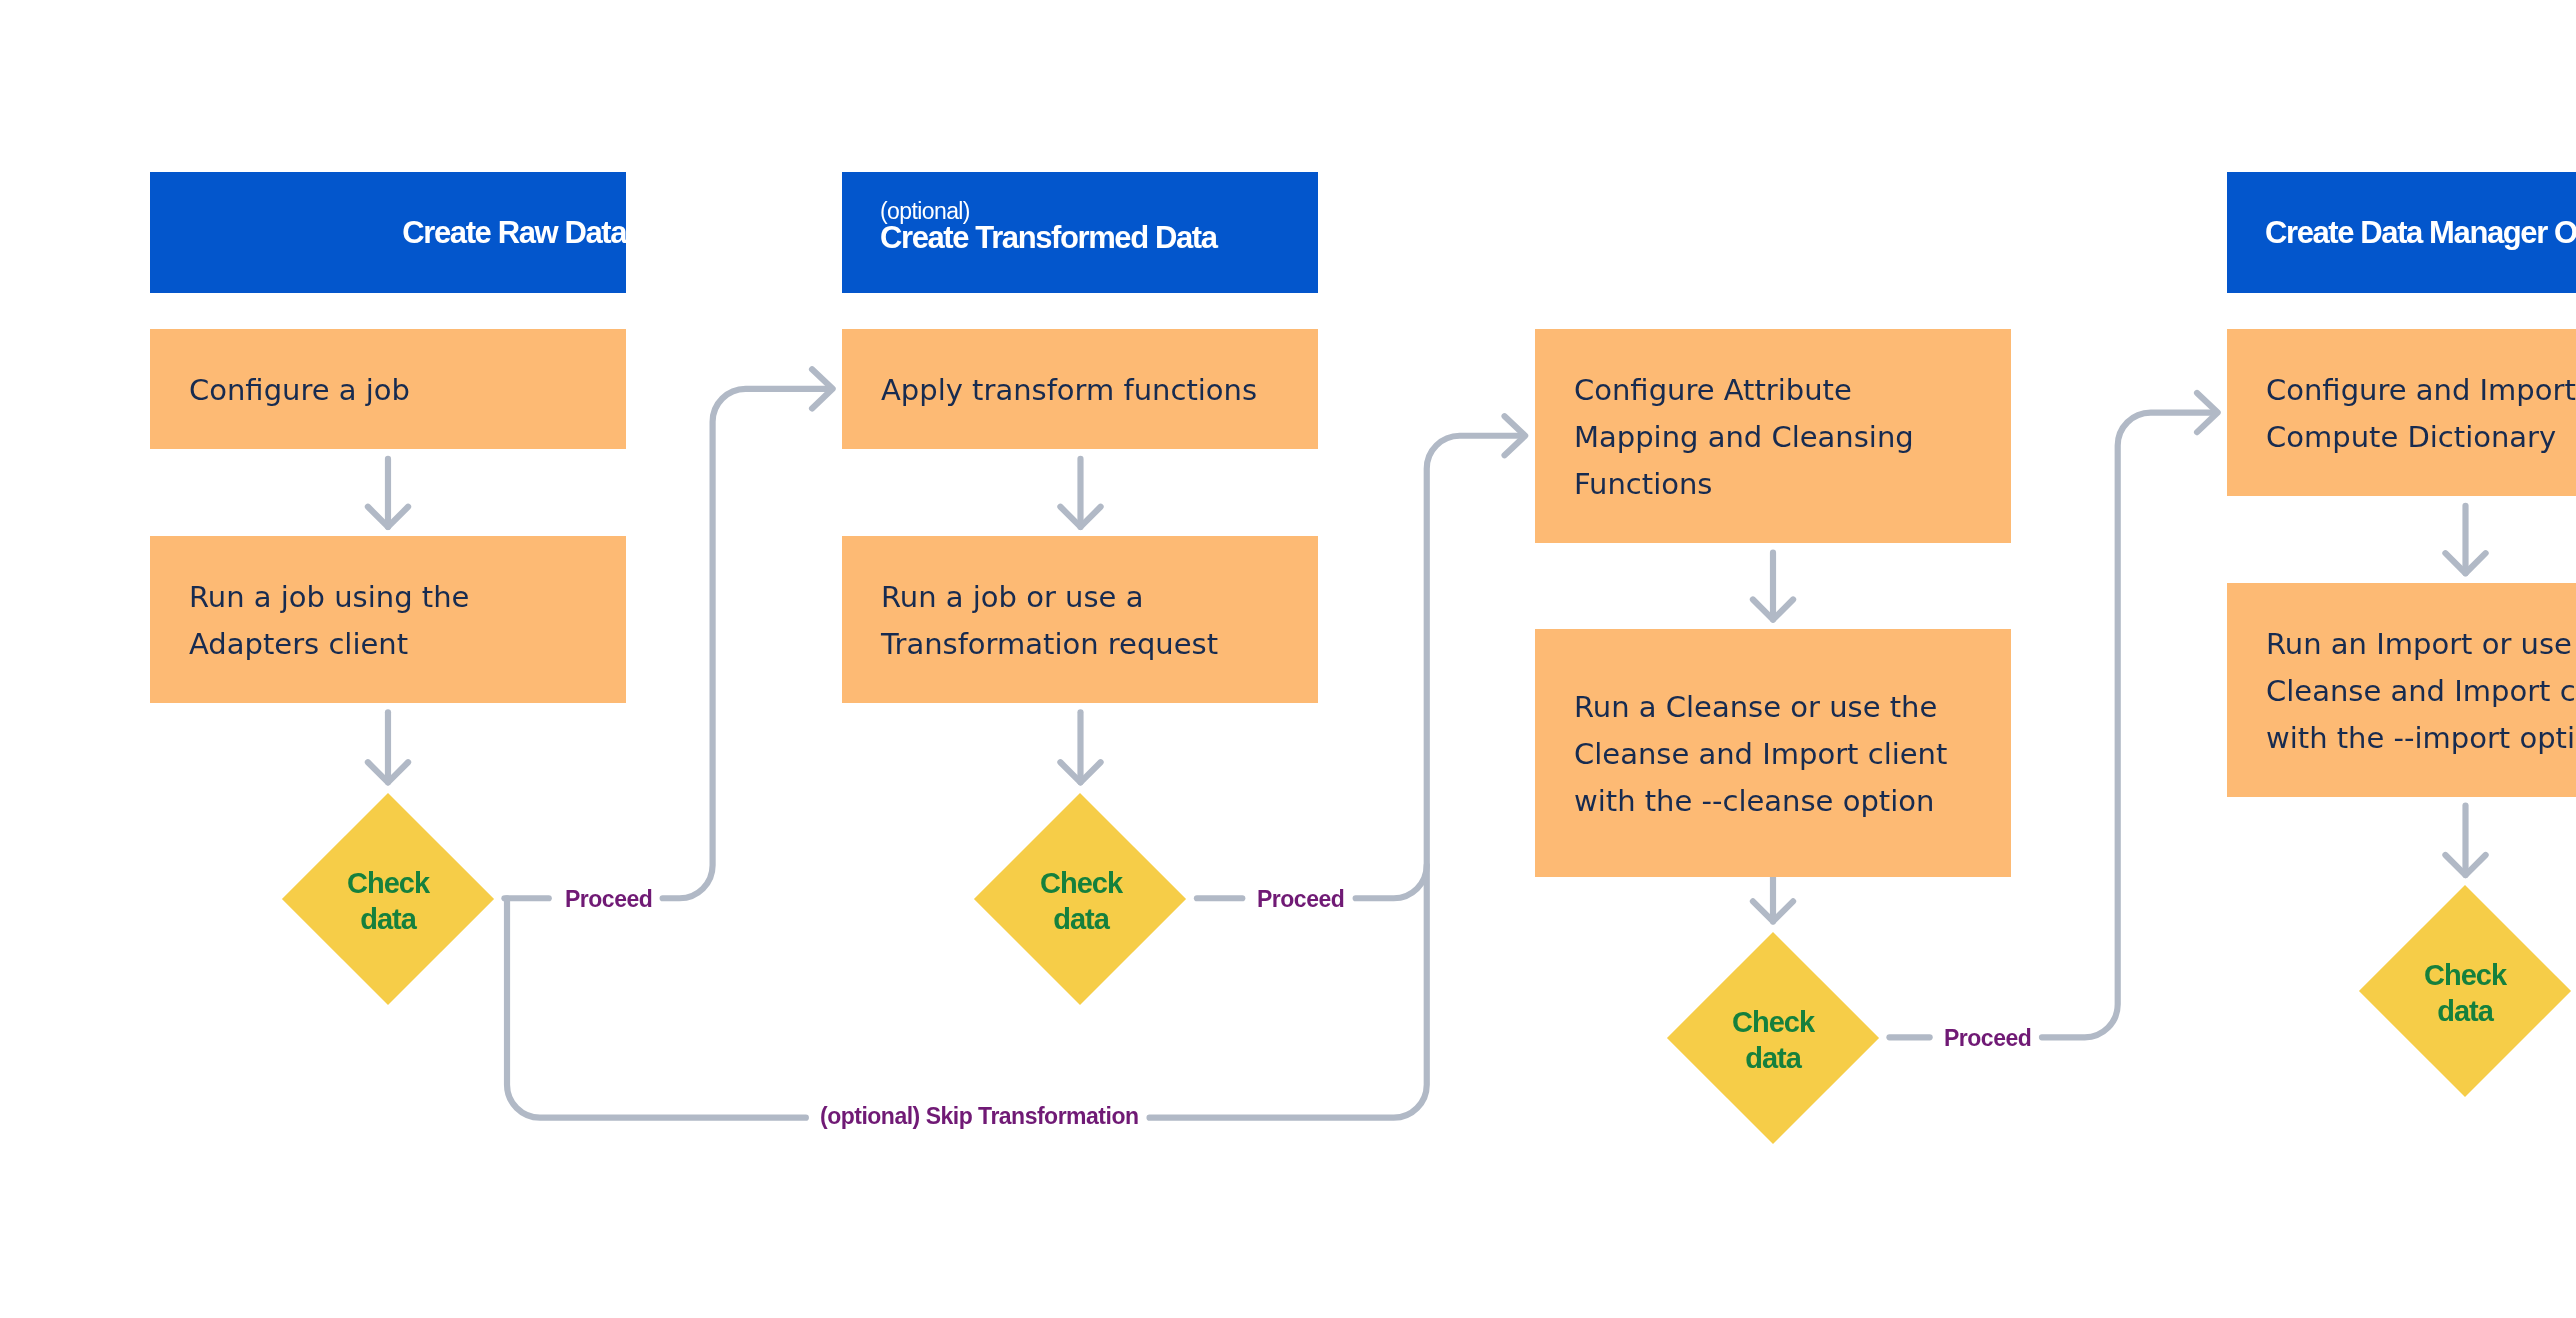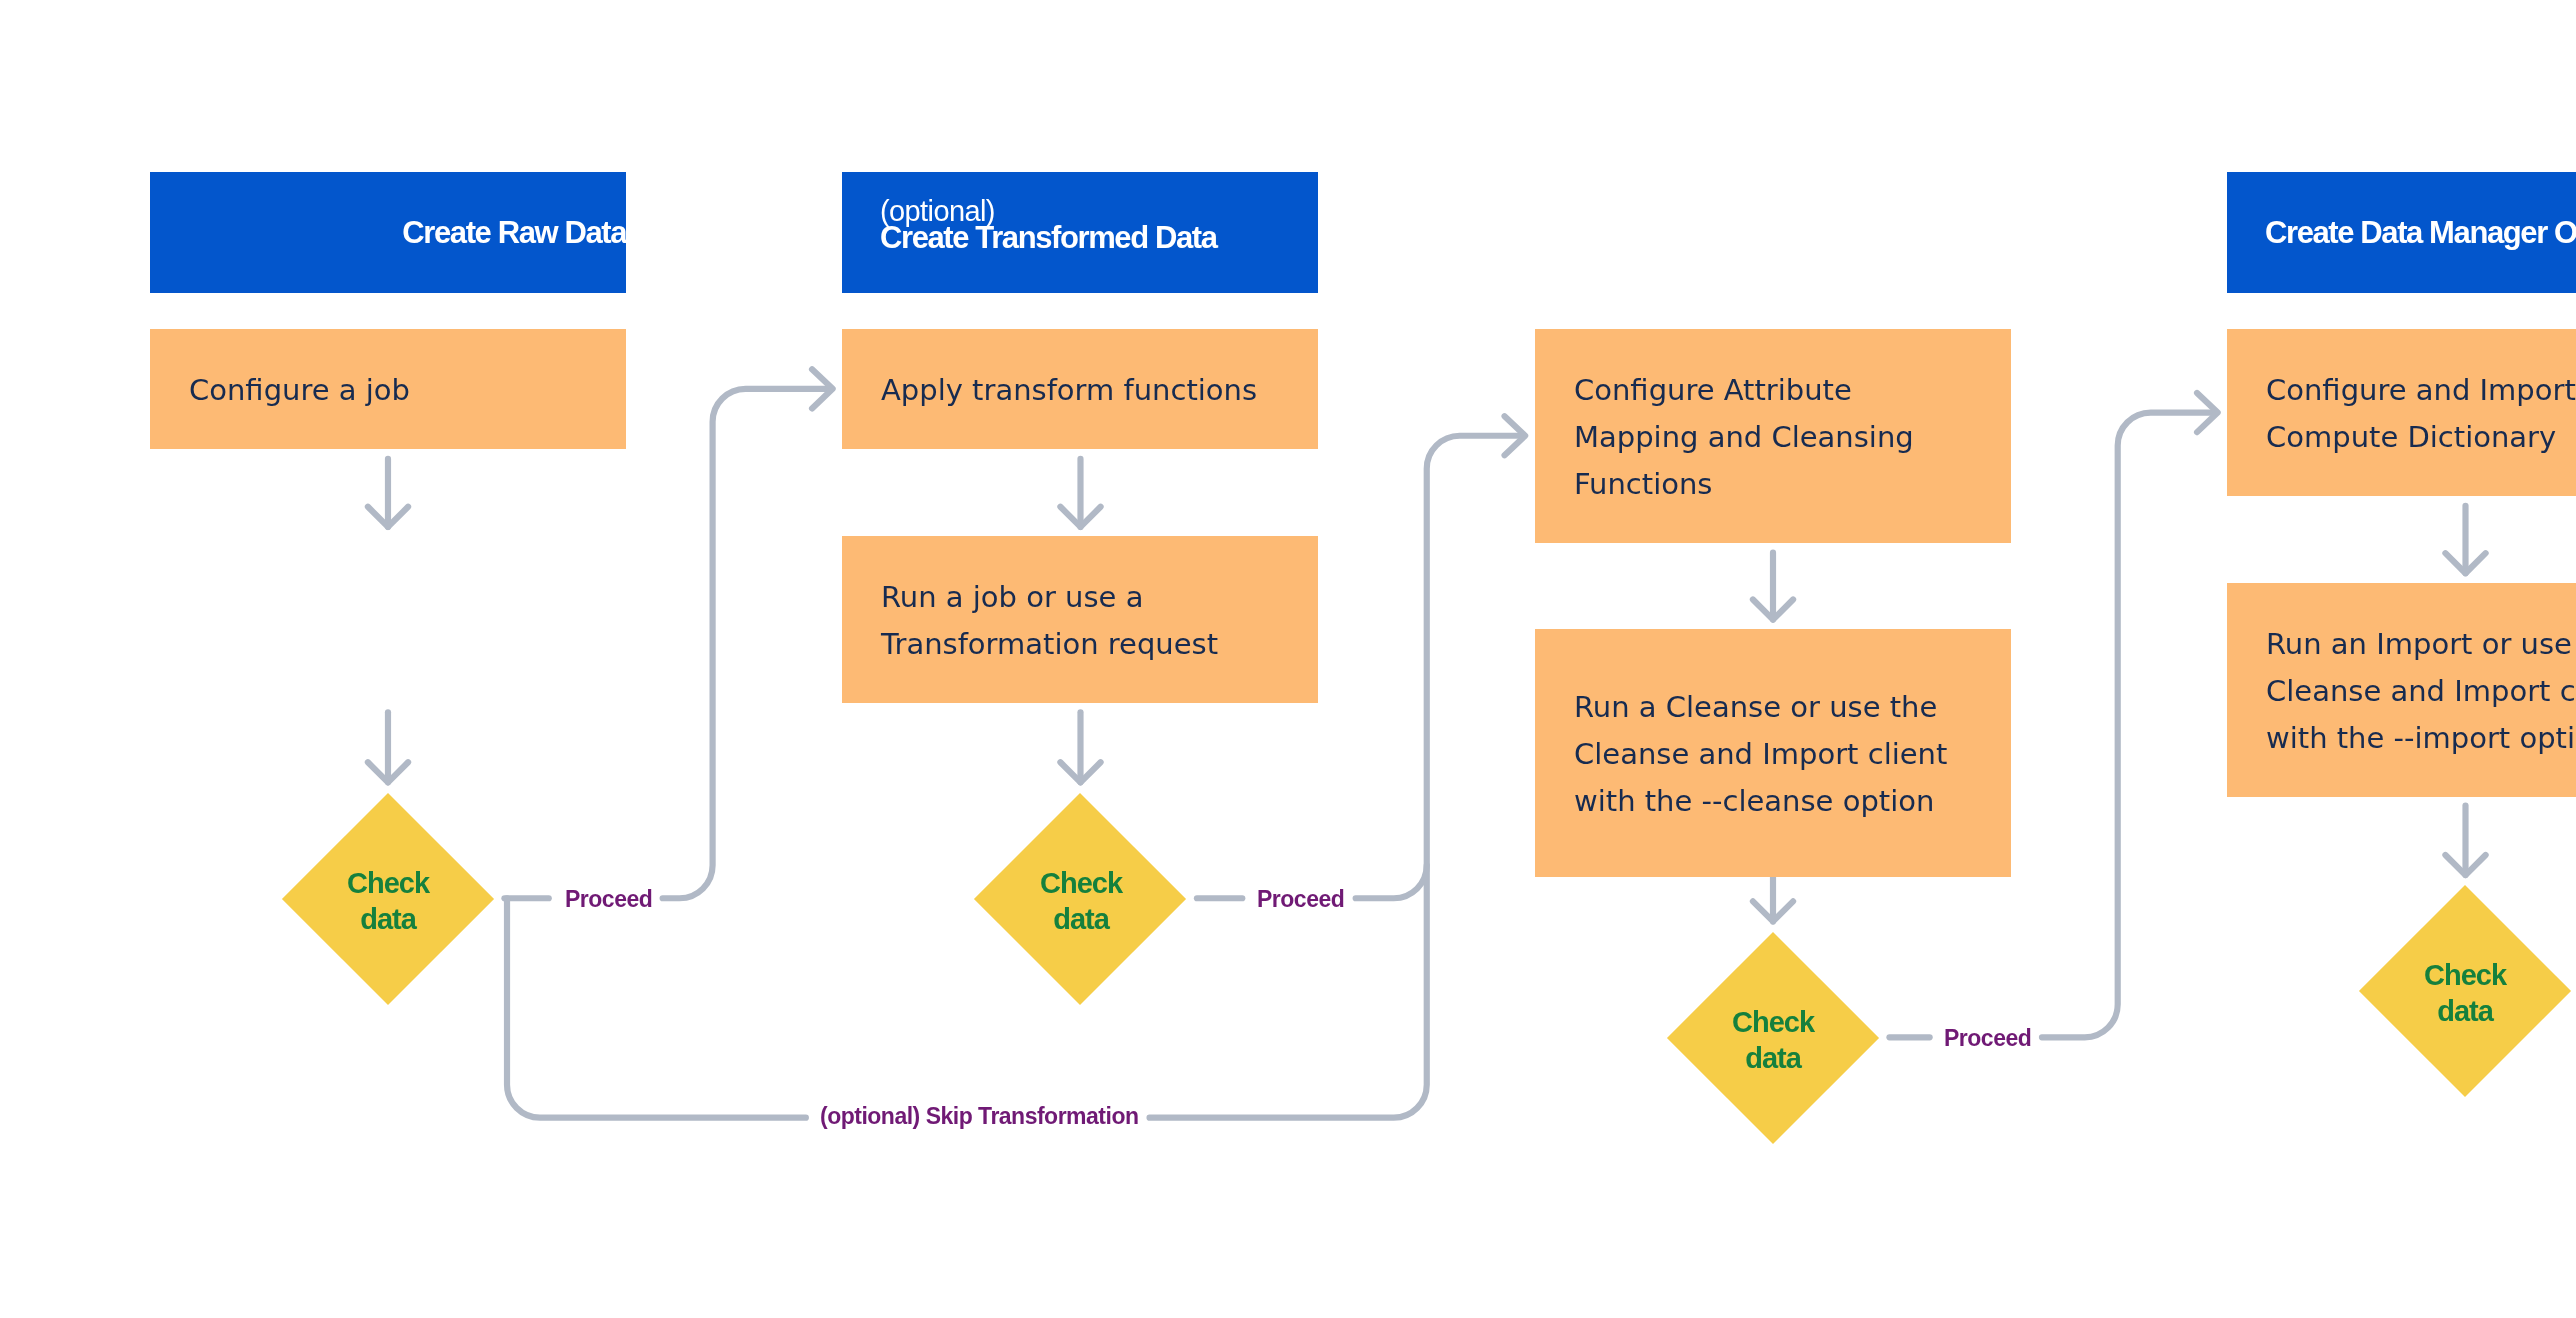--- a/index.html
+++ b/index.html
@@ -12,21 +12,21 @@
   }
   #stage{position:absolute;left:0;top:0;width:3546px;height:1318px;}
   .hdr{
     position:absolute;width:476px;height:121px;
     background:#0356cc;color:#ffffff;
     box-sizing:border-box;padding:0 0 0 38px;
     display:flex;flex-direction:column;justify-content:center;
   }
   .hdr-opt{
     font-family:"Liberation Sans",sans-serif;
-    font-size:29px;font-weight:400;line-height:24px;letter-spacing:-0.6px;
+    font-size:23px;font-weight:400;line-height:24px;letter-spacing:-0.6px;
   }
   .hdr-title{
     font-family:"Liberation Sans",sans-serif;
     font-size:31px;font-weight:700;line-height:36px;letter-spacing:-1.4px;
   }
   .hdr.two{padding-top:0;}
   .hdr.two .hdr-opt{margin-bottom:-3.1px;}
   .hdr.two > *{position:relative;top:-4.6px;}
   .box{
     position:absolute;width:476px;
@@ -128,20 +128,24 @@
       <path d="M2920,808 L2960,846 L2920,884"></path>
     </g>
   </svg>
 
   <div class="hdr" style="left:150px;top:172px;align-items:flex-end;">
     <div class="hdr-title">Create Raw Data</div>
   </div>
   <div class="box" style="left:150px;top:329px;height:120px;">
     <span>Configure a job</span>
   </div>
+  <div class="box" style="left:150px;top:536px;height:167px;">
+    <span>Run a job using the
+Adapters client</span>
+  </div>
   <div class="diamond" style="left:313px;top:824px;"></div>
   <div class="dlabel" style="left:259px;top:865px;width:258px;">Check
 data</div>
   <div class="elabel" style="left:565px;top:888px;">Proceed</div>
 
   <div class="hdr two" style="left:842px;top:172px;">
     <div class="hdr-opt">(optional)</div>
     <div class="hdr-title">Create Transformed Data</div>
   </div>
   <div class="box" style="left:842px;top:329px;height:120px;">

